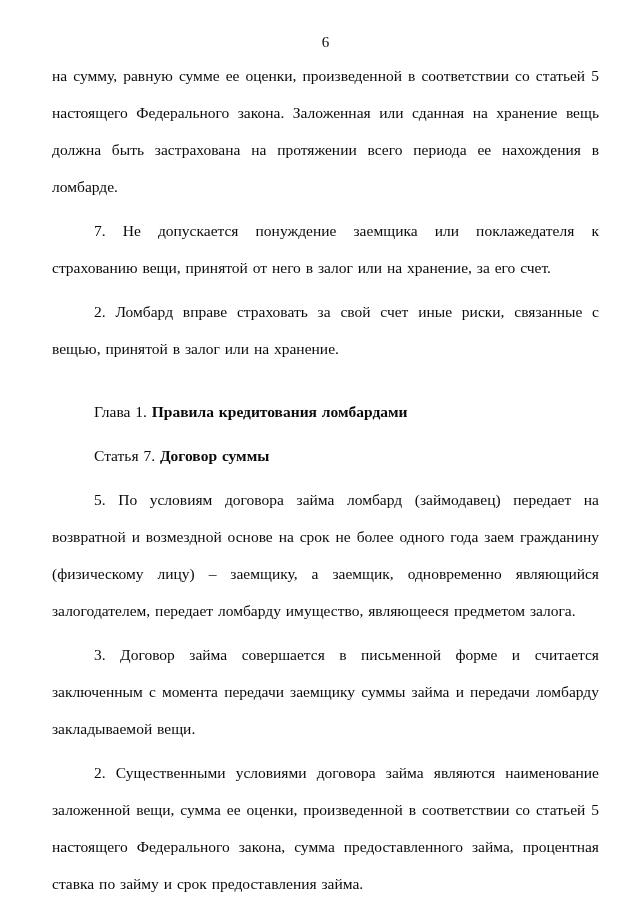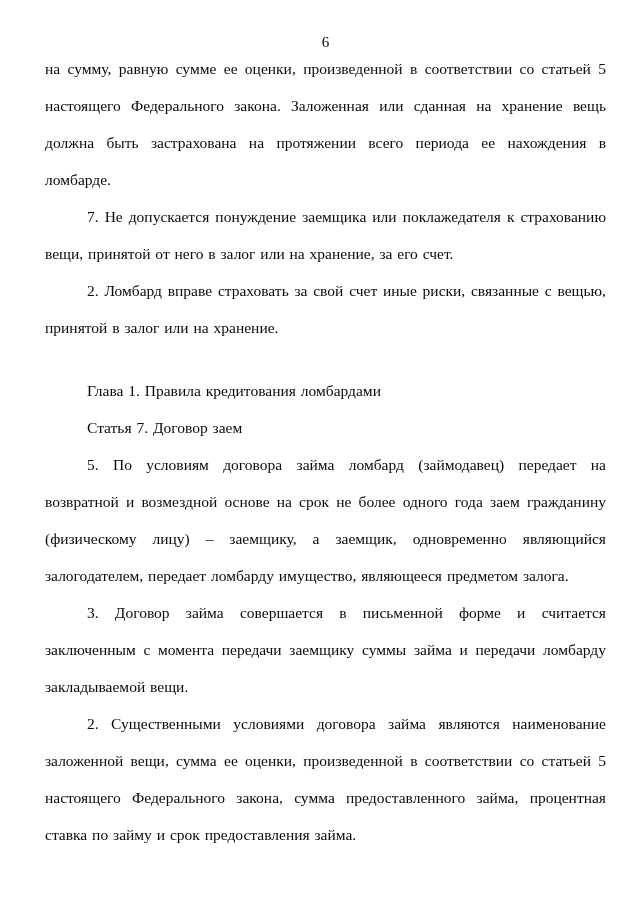--- a/index.html
+++ b/index.html
@@ -23,54 +23,54 @@
     line-height: 37px;
     color: #0a0a0a;
   }
   .page-number {
     text-align: center;
     line-height: 24px;
     margin: 0 0 -4px 0;
     font-size: 15px;
   }
   .para {
-    margin: 0;
+    margin: 7px;
     text-align: justify;
     text-indent: 42px;
     word-spacing: 1px;
   }
   .para.no-indent {
     text-indent: 0;
   }
   .heading {
     text-align: left;
   }
   .heading .title {
-    font-weight: normal;
+    font-weight: bold;
   }
   .chapter {
     margin-top: 26px;
   }
 </style>
 </head>
 <body>
 
 <div class="page">
 
   <div class="page-number">6</div>
 
   <p class="para no-indent">на сумму, равную сумме ее оценки, произведенной в соответствии со статьей 5 настоящего Федерального закона. Заложенная или сданная на хранение вещь должна быть застрахована на протяжении всего периода ее нахождения в ломбарде.</p>
 
   <p class="para">7. Не допускается понуждение заемщика или поклажедателя к страхованию вещи, принятой от него в залог или на хранение, за его счет.</p>
 
   <p class="para">2. Ломбард вправе страховать за свой счет иные риски, связанные с вещью, принятой в залог или на хранение.</p>
 
   <p class="para heading chapter"><span>Глава 1. </span><span class="title">Правила кредитования ломбардами</span></p>
 
-  <p class="para heading"><span>Статья 7. </span><span class="title">Договор заем</span></p>
+  <p class="para heading"><span>Статья 7. </span><span class="title">Договор суммы</span></p>
 
   <p class="para">5. По условиям договора займа ломбард (займодавец) передает на возвратной и возмездной основе на срок не более одного года заем гражданину (физическому лицу) – заемщику, а заемщик, одновременно являющийся залогодателем, передает ломбарду имущество, являющееся предметом залога.</p>
 
   <p class="para">3. Договор займа совершается в письменной форме и считается заключенным с момента передачи заемщику суммы займа и передачи ломбарду закладываемой вещи.</p>
 
   <p class="para">2. Существенными условиями договора займа являются наименование заложенной вещи, сумма ее оценки, произведенной в соответствии со статьей 5 настоящего Федерального закона, сумма предоставленного займа, процентная ставка по займу и срок предоставления займа.</p>
 
 </div>
 
 </body></html>

